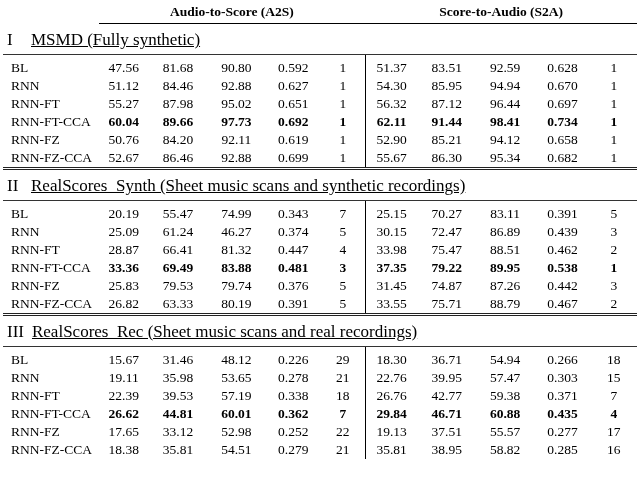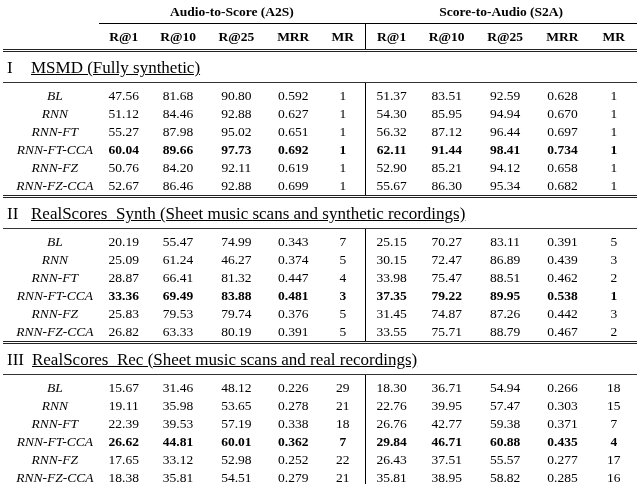--- a/index.html
+++ b/index.html
@@ -69,23 +69,22 @@
     height: 18px;
     line-height: 18px;
     padding: 0;
     white-space: nowrap;
   }
   tr.data-row.first-of-section td {
     padding-top: 4px;
     text-align: center;
   }
   tr.data-row td.label {
-    text-align: center;
+    text-align: left;
     padding-left: 8px;
-    font-style: italic;
   }
   tr.data-row.best td.value {
     font-weight: bold;
   }
 </style>
 </head>
 <body>
 
 <div class="table-wrap">
   <table>
@@ -101,33 +100,20 @@
         <col style="width:58px">
         <col style="width:56px">
         <col style="width:46px">
     </colgroup>
     <thead>
       <tr class="group-row">
         <th></th>
         <th class="group-cell" colspan="5">Audio-to-Score (A2S)</th>
         <th class="group-cell" colspan="5">Score-to-Audio (S2A)</th>
       </tr>
-      <tr class="metric-row" id="metric-row">
-        <th class="label-col"></th>
-      <th>R@1</th>
-          <th>R@10</th>
-          <th>R@25</th>
-          <th>MRR</th>
-          <th>MR</th>
-          <th class="bar">R@1</th>
-          <th>R@10</th>
-          <th>R@25</th>
-          <th>MRR</th>
-          <th>MR</th>
-        </tr>
     </thead>
     <tbody id="table-body">
         <tr class="section-row">
           <td colspan="11"><span class="sec-numeral">I</span><span>MSMD (Fully synthetic)</span></td>
         </tr>
         <tr class="data-row first-of-section">
           <td class="label">BL</td>
           <td class="value">47.56</td>
           <td class="value">81.68</td>
           <td class="value">90.80</td>
@@ -340,21 +326,21 @@
           <td class="value">0.435</td>
           <td class="value">4</td>
         </tr>
         <tr class="data-row">
           <td class="label">RNN-FZ</td>
           <td class="value">17.65</td>
           <td class="value">33.12</td>
           <td class="value">52.98</td>
           <td class="value">0.252</td>
           <td class="value">22</td>
-          <td class="value bar">26.43</td>
+          <td class="value bar">19.13</td>
           <td class="value">37.51</td>
           <td class="value">55.57</td>
           <td class="value">0.277</td>
           <td class="value">17</td>
         </tr>
         <tr class="data-row">
           <td class="label">RNN-FZ-CCA</td>
           <td class="value">18.38</td>
           <td class="value">35.81</td>
           <td class="value">54.51</td>

